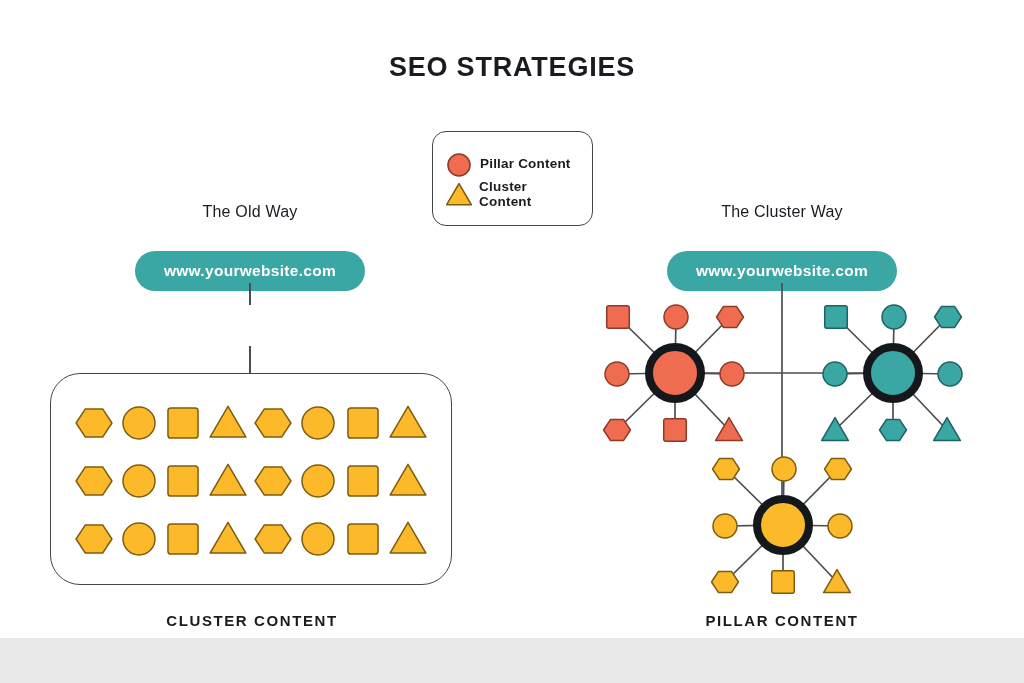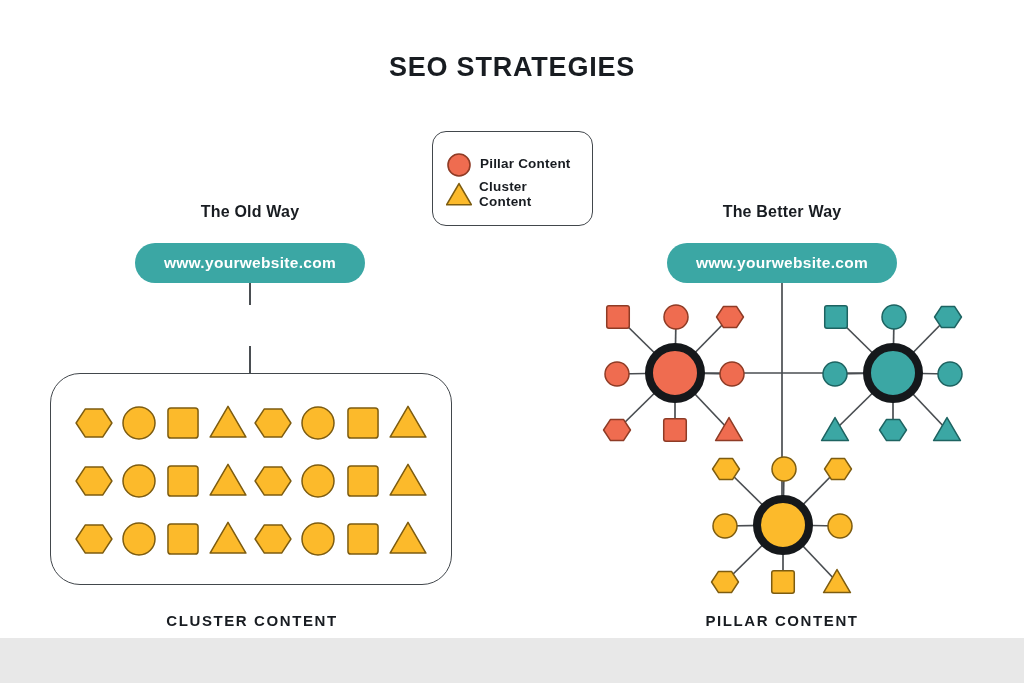--- a/index.html
+++ b/index.html
@@ -18,27 +18,27 @@
     position:absolute; left:432px; top:131px; width:161px; height:95px;
     background:#ffffff; border:1.6px solid var(--box-border); border-radius:14px;
     display:flex; flex-direction:column; justify-content:center;
     padding:6px 12px; gap:3px;
   }
   .legend-row { display:flex; align-items:center; height:27px; }
   .legend-icon { width:28px; display:flex; justify-content:center; align-items:center; }
   .legend-label { font-size:13.5px; font-weight:700; color:var(--ink); margin-left:7px; letter-spacing:0.2px; }
   .way-heading {
     position:absolute; width:230px; text-align:center; top:203px;
-    font-size:16px; font-weight:700; color:var(--ink); letter-spacing:0.2px;
+    font-size:16px; font-weight:400; color:var(--ink); letter-spacing:0.2px;
   }
   .pill {
     position:absolute; width:230px; height:40px; border-radius:21px;
     background:var(--teal); color:var(--node-text);
     display:flex; align-items:center; justify-content:center;
-    font-size:15.5px; font-weight:700; letter-spacing:0.3px;
+    font-size:15.5px; font-weight:700; letter-spacing:0.3px;margin-top:8px;
   }
   .connector { position:absolute; width:2px; background:var(--line); }
   .cluster-box {
     position:absolute; left:50px; top:373px; width:402px; height:212px;
     border:1.6px solid var(--box-border); border-radius:30px; background:#ffffff;
   }
   .section-label {
     position:absolute; width:300px; top:612px; text-align:center;
     font-size:15px; font-weight:800; letter-spacing:1.6px; color:var(--ink);
   }
@@ -97,21 +97,21 @@
         <rect x="116.96000000000001" y="149.96" width="30.08" height="30.08" rx="2.88" fill="#FCBA2B" stroke="#7D5C10" stroke-width="1.5" stroke-linejoin="round"></rect>
         <polygon points="177,148.36 194.92000000000002,179.08 159.07999999999998,179.08" fill="#FCBA2B" stroke="#7D5C10" stroke-width="1.5" stroke-linejoin="round"></polygon>
         <polygon points="204.07999999999998,165 213.36,150.92 230.64,150.92 239.92000000000002,165 230.64,179.08 213.36,179.08" fill="#FCBA2B" stroke="#7D5C10" stroke-width="1.5" stroke-linejoin="round"></polygon>
         <circle cx="267" cy="165" r="16" fill="#FCBA2B" stroke="#7D5C10" stroke-width="1.5" stroke-linejoin="round"></circle>
         <rect x="296.96" y="149.96" width="30.08" height="30.08" rx="2.88" fill="#FCBA2B" stroke="#7D5C10" stroke-width="1.5" stroke-linejoin="round"></rect>
         <polygon points="357,148.36 374.92,179.08 339.08,179.08" fill="#FCBA2B" stroke="#7D5C10" stroke-width="1.5" stroke-linejoin="round"></polygon>
       </svg>
   </div>
   <div class="section-label" style="left:102px;">CLUSTER CONTENT</div>
 
-  <div class="way-heading" style="left:667px;">The Better Way</div>
+  <div class="way-heading" style="left:667px;">The Cluster Way</div>
   <div class="pill" style="left:667px; top:243px;">www.yourwebsite.com</div>
   <svg id="pillar-diagram" class="abs" style="left:555px; top:275px;" width="460" height="330" viewBox="555 275 460 330">
       <line x1="782" y1="283" x2="782" y2="525" stroke="#4A4E52" stroke-width="1.7"></line>
       <line x1="675" y1="373" x2="893" y2="373" stroke="#4A4E52" stroke-width="1.7"></line>
       <g>
         <line x1="675" y1="373" x2="618" y2="317" stroke="#4A4E52" stroke-width="1.7"></line>
         <line x1="675" y1="373" x2="676" y2="317" stroke="#4A4E52" stroke-width="1.7"></line>
         <line x1="675" y1="373" x2="730" y2="317" stroke="#4A4E52" stroke-width="1.7"></line>
         <line x1="675" y1="373" x2="617" y2="374" stroke="#4A4E52" stroke-width="1.7"></line>
         <line x1="675" y1="373" x2="732" y2="374" stroke="#4A4E52" stroke-width="1.7"></line>

